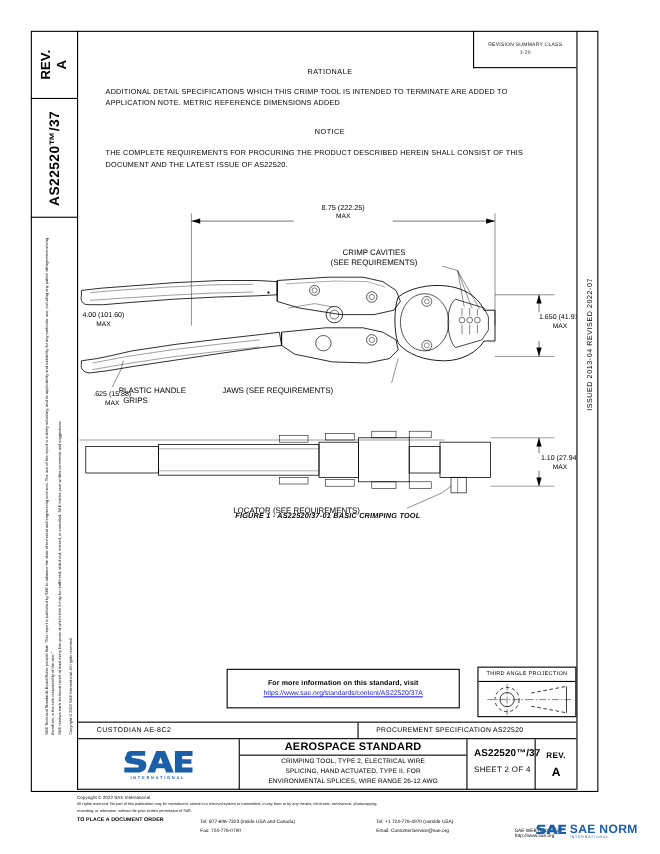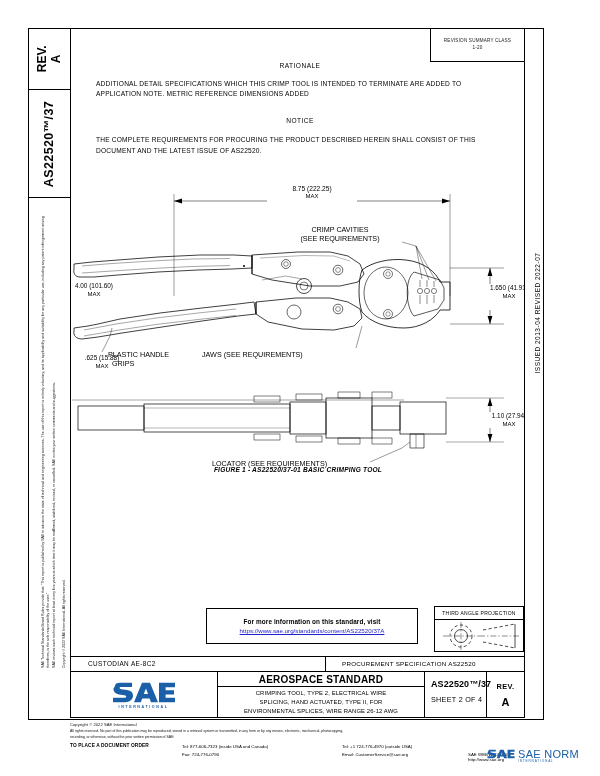--- a/index.html
+++ b/index.html
@@ -101,21 +101,21 @@
   .f-copy{font-size:4.1px;line-height:1.5;color:#111;letter-spacing:.05px;}
   .f-rights{font-size:3.5px;line-height:1.45;color:#111;margin-top:1px;}
   .f-order{margin-top:3px;position:relative;height:20px;}
   .f-order .oc1{position:absolute;left:0;top:0;font-size:4.8px;font-weight:bold;letter-spacing:.1px;}
   .f-order .oc2{position:absolute;left:112px;top:0;font-size:4.4px;line-height:1.7;}
   .f-order .oc3{position:absolute;left:272px;top:0;font-size:4.4px;line-height:1.7;}
   .f-order .oc4{position:absolute;left:398px;top:9px;font-size:4.4px;}
 
   .saenorm{position:absolute;left:487px;top:742px;width:96px;height:24px;
       display:flex;align-items:center;}
-  .saenorm .nm{font-size:11px;font-weight:normal;color:#1a5fa8;letter-spacing:.3px;margin-left:3px;}
+  .saenorm .nm{font-size:11px;font-weight:bold;color:#1a5fa8;letter-spacing:.3px;margin-left:3px;}
   .saenorm .nsub{position:absolute;left:31px;top:17px;font-size:3.2px;color:#1a5fa8;letter-spacing:.8px;}
 </style>
 </head>
 <body>
 
 <div class="sheet">
 
   <div class="frame"></div>
 
   <div class="vstrip">

